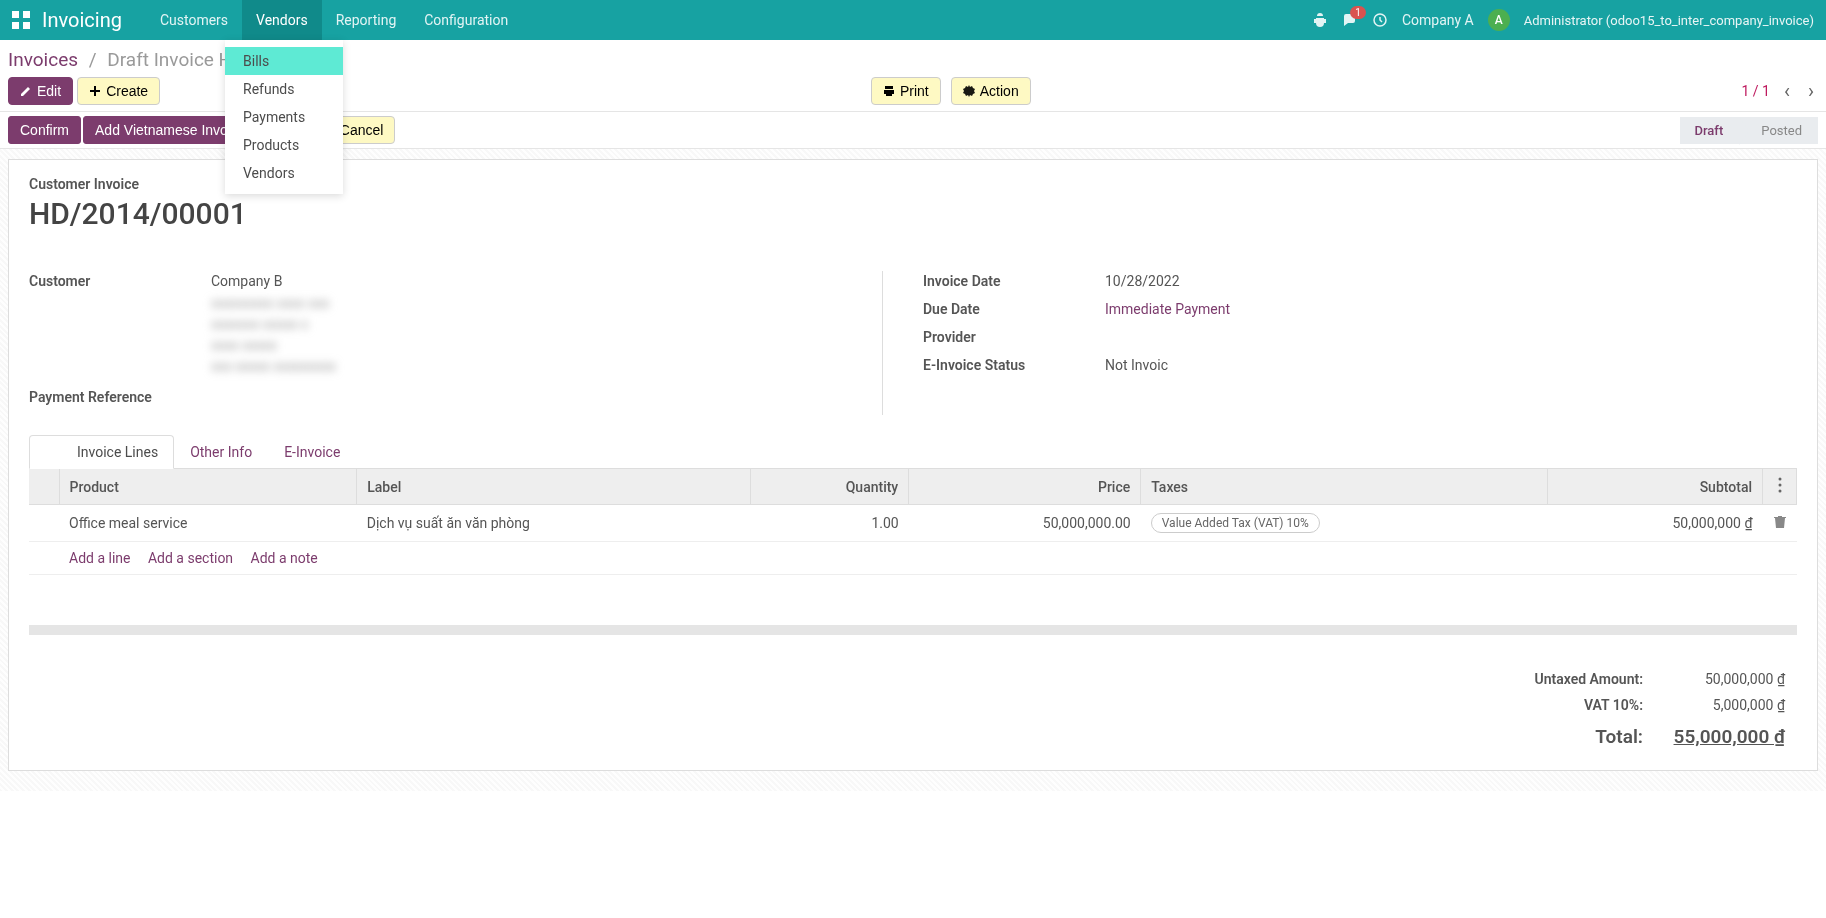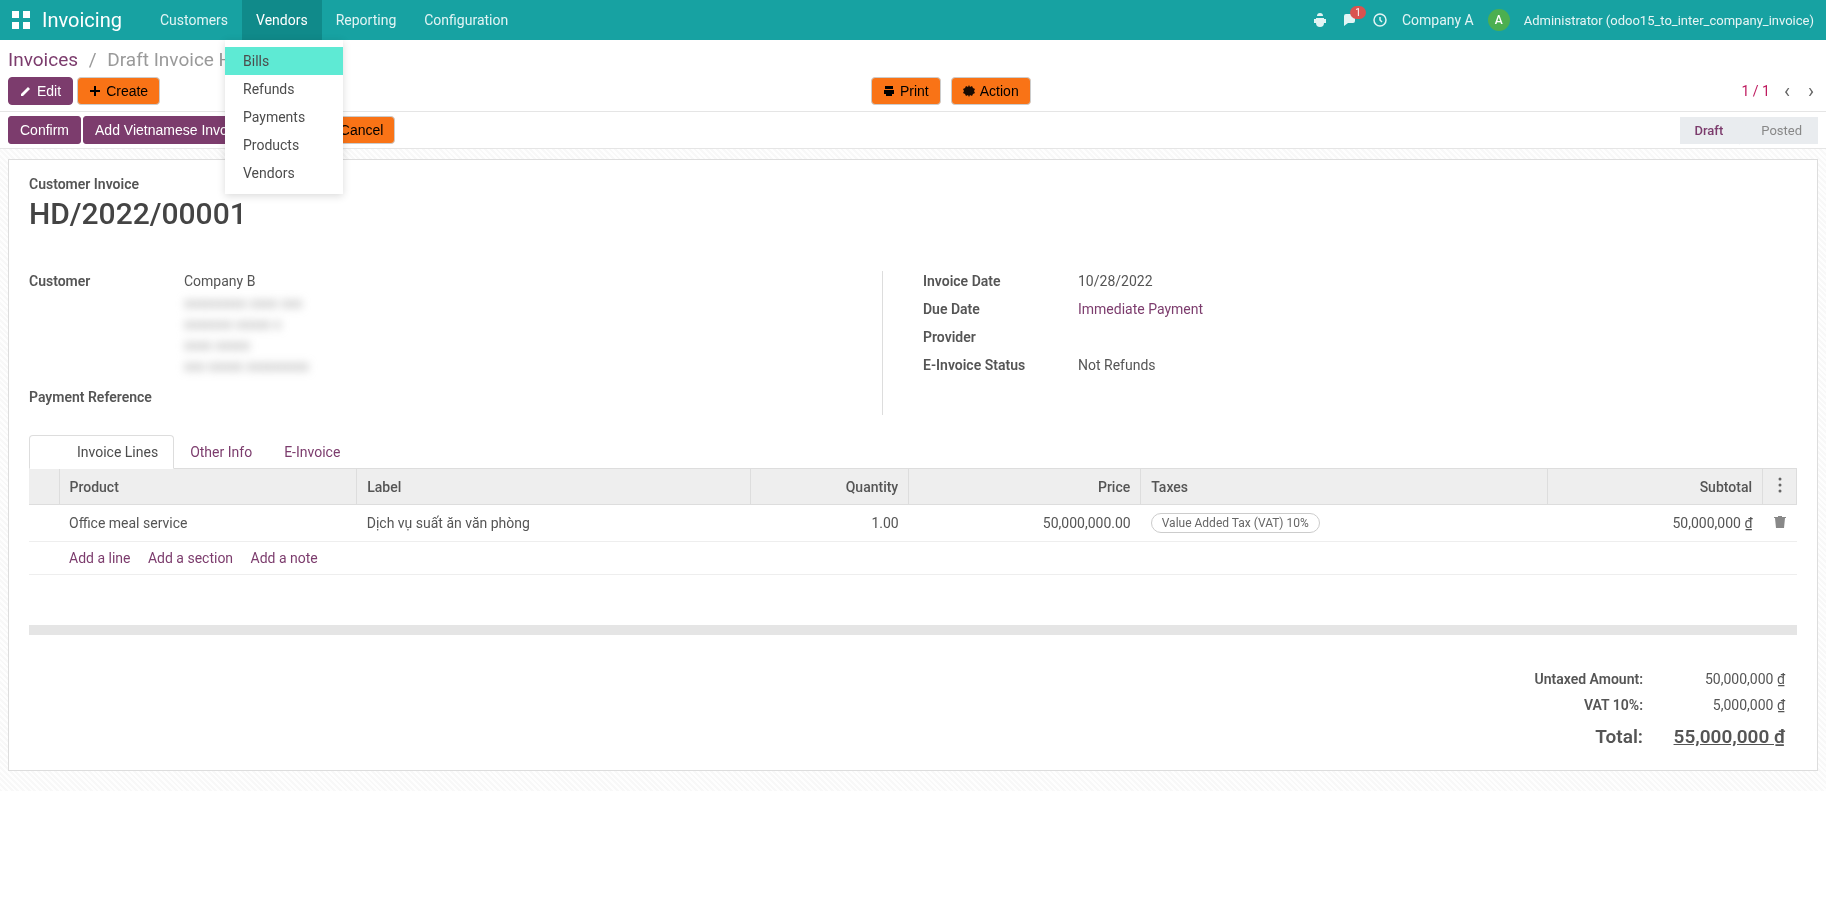--- a/index.html
+++ b/index.html
@@ -28,21 +28,21 @@
 
 
 .control-panel{padding:8px 8px 0 8px;}
 .breadcrumb{font-size:19px;margin-bottom:6px;}
 .breadcrumb a{color:#7c3c6d;text-decoration:none;cursor:pointer;}
 .breadcrumb .sep{color:#9a9a9a;margin:0 6px;}
 .breadcrumb .current{color:#9a9a9a;}
 
 .cp-row{display:flex;align-items:center;}
 .cp-left{display:flex;gap:4px;}
-.btn{border:1px solid #ccc;background:#f97316;padding:5px 11px;border-radius:4px;cursor:pointer;font-size:14px;display:inline-flex;align-items:center;gap:5px;}
+.btn{border:1px solid #ccc;background:#fef9c3;padding:5px 11px;border-radius:4px;cursor:pointer;font-size:14px;display:inline-flex;align-items:center;gap:5px;}
 .btn.btn-primary{background:#7c3c6d;color:#fff;border-color:#7c3c6d;}
 .btn svg{width:12px;height:12px;fill:currentColor;}
 .cp-center{flex:1;display:flex;justify-content:center;gap:10px;}
 .cp-right{display:flex;align-items:center;gap:10px;}
 .pager{color:#be185d;font-size:14px;}
 .pager-arrow{cursor:pointer;padding:4px;color:#666;font-size:20px;line-height:14px;}
 
 
 .statusbar{display:flex;align-items:flex-end;padding:4px 8px;border-top:1px solid #e5e5e5;border-bottom:1px solid #e5e5e5;margin-top:6px;}
 .status-left{display:flex;gap:2px;}
@@ -54,21 +54,21 @@
 .status-arrow:first-child{padding-left:14px;}
 
 
 .sheet-wrap{padding:10px 8px 20px 8px;background:repeating-linear-gradient(45deg,#f8f8f8,#f8f8f8 2px,#fefefe 2px,#fefefe 4px);}
 .sheet{background:#fff;border:1px solid #ddd;padding:16px 20px;max-width:100%;margin:0 auto;}
 .form-label-top{font-size:14px;font-weight:600;color:#555;margin-bottom:4px;}
 .form-title{font-size:30px;font-weight:500;color:#444;margin-bottom:40px;}
 
 .form-group-row{display:flex;gap:20px;margin-bottom:20px;}
 .form-group-col{flex:1;}
-.field-row{display:flex;margin-bottom:10px;align-items:flex-start;}
+.field-row{display:flex;margin-bottom:10px;align-items:flex-start;gap:27px;}
 .field-label{width:155px;font-weight:600;color:#555;padding-top:2px;font-size:14px;}
 .field-value{flex:1;color:#555;font-size:14px;padding-top:2px;}
 .field-value.link{color:#7c3c6d;}
 .customer-address{margin-top:4px;filter:blur(4px);color:#999;line-height:1.5;}
 .vr{border-left:1px solid #ddd;margin:0 20px 0 0;}
 
 
 .tabs{display:flex;border-bottom:1px solid #ddd;margin-bottom:0;}
 .tab{padding:8px 15px;cursor:pointer;color:#7c3c6d;font-size:14px;border:1px solid transparent;margin-bottom:-1px;}
 .tab.active{border:1px solid #ddd;border-bottom-color:#fff;border-radius:4px 4px 0 0;color:#4c4c4c;background:#fff;padding-left:47px;}
@@ -201,21 +201,21 @@
   </div>
   <div class="status-right">
     <div class="status-arrow active">Draft</div>
     <div class="status-arrow">Posted</div>
   </div>
 </div>
 
 <div class="sheet-wrap">
   <div class="sheet">
     <div class="form-label-top">Customer Invoice</div>
-    <div class="form-title">HD/2022/00001</div>
+    <div class="form-title">HD/2014/00001</div>
 
     <div class="form-group-row">
       <div class="form-group-col" style="display:flex">
         <div style="flex:1">
           <div class="field-row">
             <div class="field-label">Customer</div>
             <div class="field-value">
               <span class="link">Company B</span>
               <div class="customer-address">
                 <div>xxxxxxxxx xxxx xxx</div>
@@ -240,21 +240,21 @@
         <div class="field-row">
           <div class="field-label">Due Date</div>
           <div class="field-value link">Immediate Payment</div>
         </div>
         <div class="field-row">
           <div class="field-label">Provider</div>
           <div class="field-value"></div>
         </div>
         <div class="field-row">
           <div class="field-label">E-Invoice Status</div>
-          <div class="field-value">Not Refunds</div>
+          <div class="field-value">Not Invoic</div>
         </div>
       </div>
     </div>
 
     <div class="tabs">
       <div class="tab active">Invoice Lines</div>
       <div class="tab">Other Info</div>
       <div class="tab">E-Invoice</div>
     </div>
 

